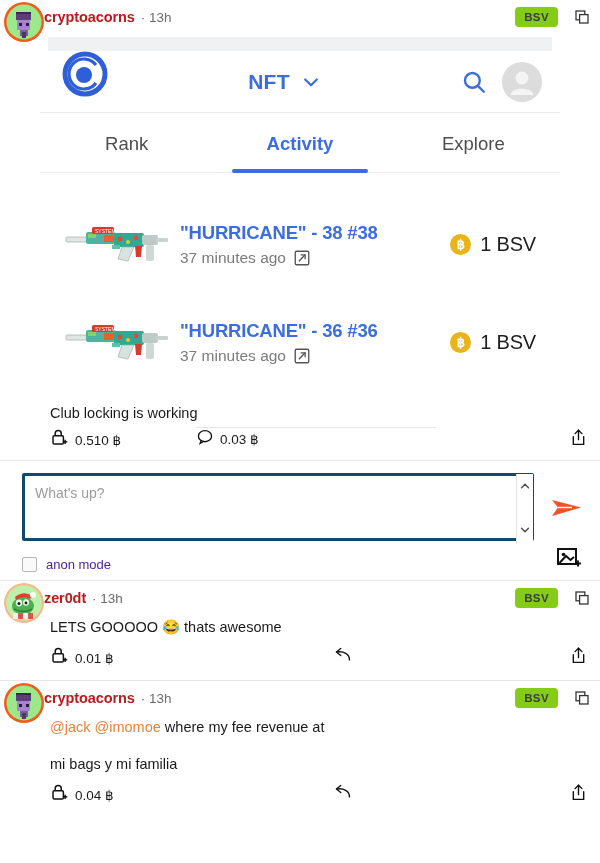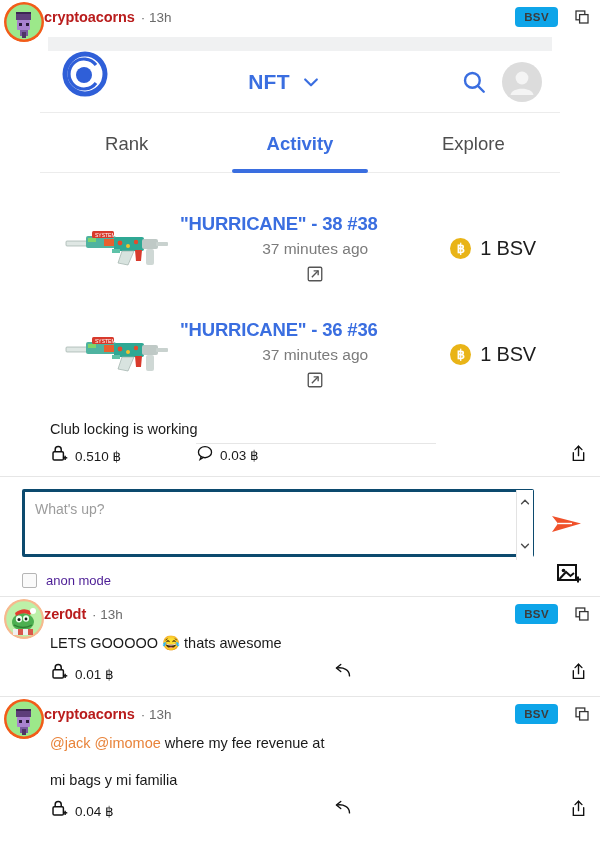--- a/index.html
+++ b/index.html
@@ -20,21 +20,21 @@
   }
   .avatar {
     position: absolute; left: 4px; top: 2px;
     width: 40px; height: 40px; border-radius: 50%;
     overflow: hidden; flex: 0 0 auto;
   }
   .username { font-size: 14.5px; font-weight: bold; color: #b91c1c; letter-spacing: -0.1px; }
   .dot-time { font-size: 13.5px; color: #6b6b6b; margin-left: 6px; }
   .head-right { margin-left: auto; display: flex; align-items: center; gap: 16px; }
   .bsv-badge {
-    background: #0ea5e9; color: #3c3c3c;
+    background: #84cc16; color: #3c3c3c;
     font-size: 11.5px; font-weight: bold;
     padding: 4px 9px; border-radius: 4px; letter-spacing: .4px;
   }
   .copy-ico { width: 16px; height: 16px; color: #333; display:block; }
 
   
   .nft-embed {
     margin: 3px 40px 0 40px;
     background: #fff;
     position: relative;
@@ -68,21 +68,21 @@
   }
 
   .nft-list { padding: 22px 0 6px; }
   .nft-row { display: flex; align-items: center; padding: 18px 18px 18px 22px; }
   .nft-thumb { width: 112px; height: 62px; flex: 0 0 auto; margin-right: 6px; }
   .nft-info { flex: 1; min-width: 0; }
   .nft-name {
     font-size: 18.5px; font-weight: bold; color: #3a6ee0;
     letter-spacing: -0.2px; cursor: pointer; white-space: nowrap;
   }
-  .nft-sub { display: flex; align-items: center; gap: 7px; margin-top: 5px; flex-direction: column; }
+  .nft-sub { display: flex; align-items: center; gap: 7px; margin-top: 5px; }
   .nft-time { font-size: 15.5px; color: #7b7b7b; }
   .ext-ico { color: #555; display: block; cursor: pointer; }
   .nft-price { display: flex; align-items: center; gap: 9px; padding-right: 6px; }
   .coin {
     width: 21px; height: 21px; border-radius: 50%;
     background: #e9b417; color: #fff; font-size: 13px; font-weight: bold;
     display: flex; align-items: center; justify-content: center;
   }
   .price-txt { font-size: 20px; color: #1d1d1d; letter-spacing: -0.2px; }
 

